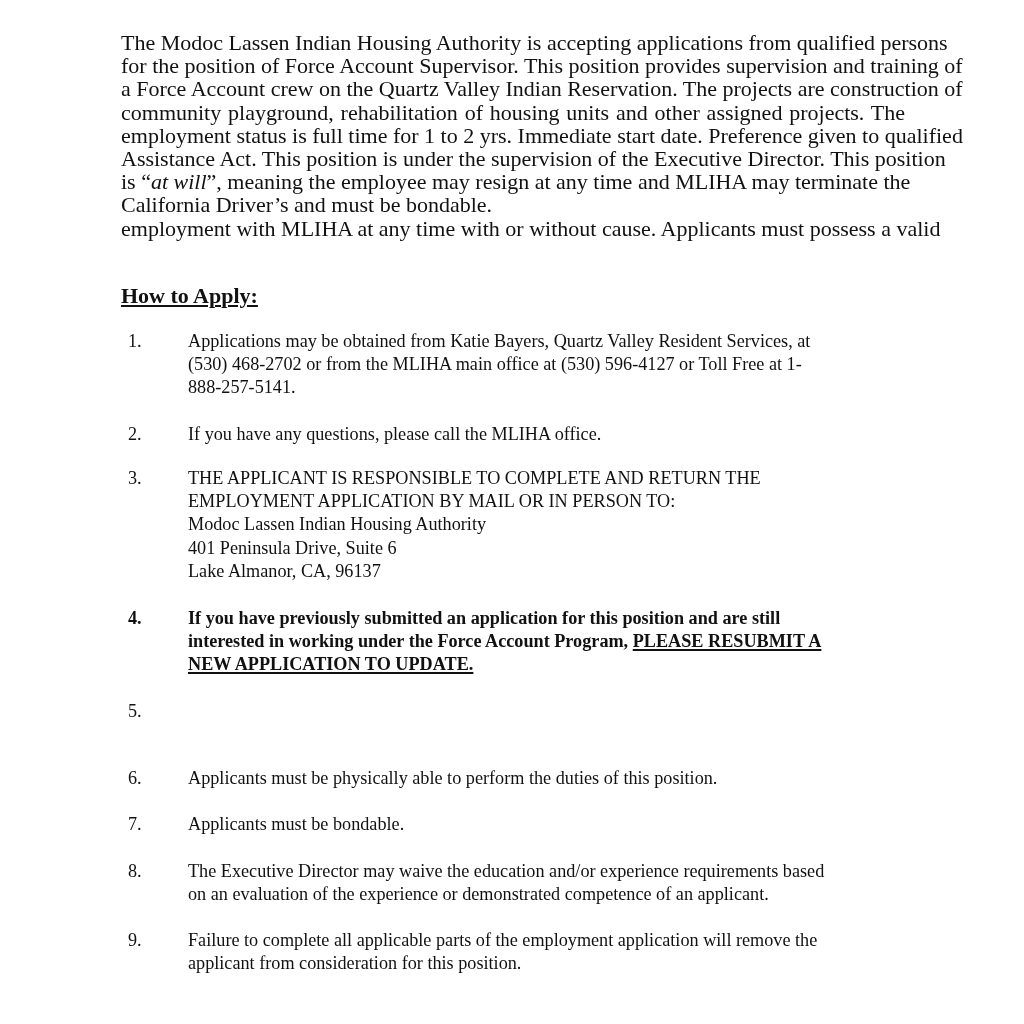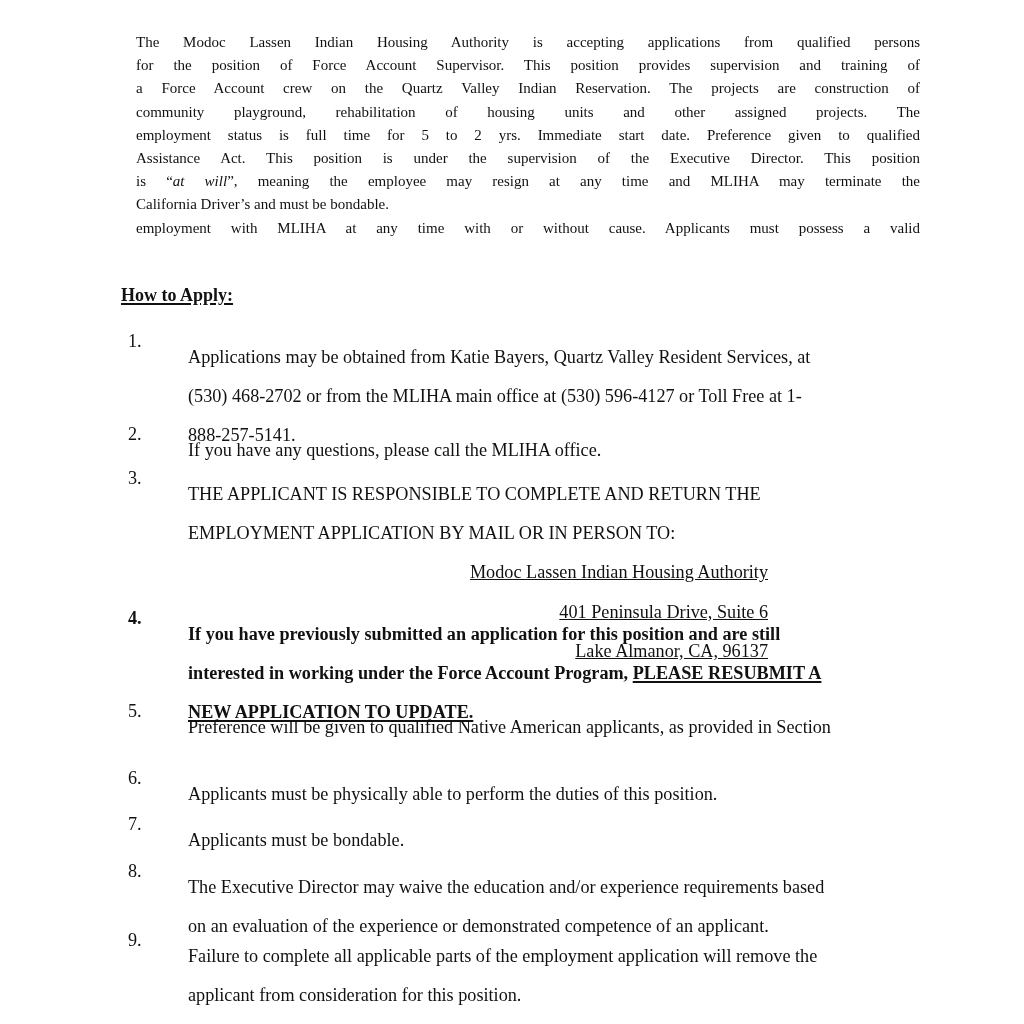--- a/index.html
+++ b/index.html
@@ -28,43 +28,43 @@
       left: 0;
       width: 1024px;
       text-align: center;
       font-weight: bold;
       font-size: 19px;
       letter-spacing: 1px;
       line-height: 22px;
     }
     .intro {
       position: absolute;
-      left: 136px;
+      left: 121px;
       top: 31px;
       width: 784px;
-      font-size: 15px;
+      font-size: 22px;
       line-height: 23.2px;
       text-align: justify;
       text-align-last: left;
     }
     .intro .l {
       display: block;
       text-align: justify;
       text-align-last: justify;
       white-space: nowrap;
     }
     .intro .l.last {
       text-align-last: left;
     }
     .heading {
       position: absolute;
       left: 121px;
       top: 284px;
       font-weight: bold;
-      font-size: 18px;
+      font-size: 22px;
       line-height: 23px;
       text-decoration: underline;
       text-decoration-thickness: 2px;
       text-underline-offset: 2px;
     }
     .item {
       position: absolute;
       left: 0;
       width: 1024px;
       font-size: 18.2px;
@@ -77,57 +77,55 @@
     }
     .item .body {
       position: absolute;
       left: 188px;
       top: 0;
       width: 716px;
     }
     .item .body .l {
       display: block;
       white-space: nowrap;
-      margin-top: 16px;
     }
     .item.bold {
       font-weight: bold;
     }
     .u {
       text-decoration: underline;
       text-decoration-thickness: 2px;
       text-underline-offset: 2px;
     }
     .address {
       display: block;
       text-align: center;
       width: 580px;
       margin-left: 0;
     }
     .address .l {
-      text-align: right;
-      text-decoration: underline;
+      text-align: left;
     }
     em {
       font-style: italic;
     }
   </style>
 </head>
 <body>
 
 <div class="page">
 
   <div class="title">JOB ANNOUNCEMENT</div>
 
   <div class="intro">
     <span class="l">The Modoc Lassen Indian Housing Authority is accepting applications from qualified persons</span>
     <span class="l">for the position of Force Account Supervisor.  This position provides supervision and training of</span>
     <span class="l">a Force Account crew on the Quartz Valley Indian Reservation.  The projects are construction of</span>
     <span class="l">community playground, rehabilitation of housing units and other assigned projects. The</span>
-    <span class="l">employment status is full time for 5 to 2 yrs.  Immediate start date.  Preference given to qualified</span>
+    <span class="l">employment status is full time for 1 to 2 yrs.  Immediate start date.  Preference given to qualified</span>
     <span class="l">Assistance Act.  This position is under the supervision of the Executive Director.  This position</span>
     <span class="l"><span>is “</span><em>at will</em><span>”, meaning the employee may resign at any time and MLIHA may terminate the</span></span>
     <span class="l last">California Driver’s and must be bondable.</span>
     <span class="l">employment with MLIHA at any time with or without cause.  Applicants must possess a valid</span>
   </div>
 
   <div class="heading">How to Apply:</div>
 
   <div class="item" style="top:330px;">
     <span class="num">1.</span>
@@ -163,21 +161,20 @@
     <div class="body">
       <span class="l">If you have previously submitted an application for this position and are still</span>
       <span class="l"><span>interested in working under the Force Account Program, </span><span class="u">PLEASE RESUBMIT A</span></span>
       <span class="l"><span class="u">NEW APPLICATION TO UPDATE.</span></span>
     </div>
   </div>
 
   <div class="item" style="top:700px;">
     <span class="num">5.</span>
     <div class="body">
-      <span class="l">Preference will be given to qualified Native American applicants, as provided in Section</span>
     </div>
   </div>
 
   <div class="item" style="top:767px;">
     <span class="num">6.</span>
     <div class="body">
       <span class="l">Applicants must be physically able to perform the duties of this position.</span>
     </div>
   </div>
 

